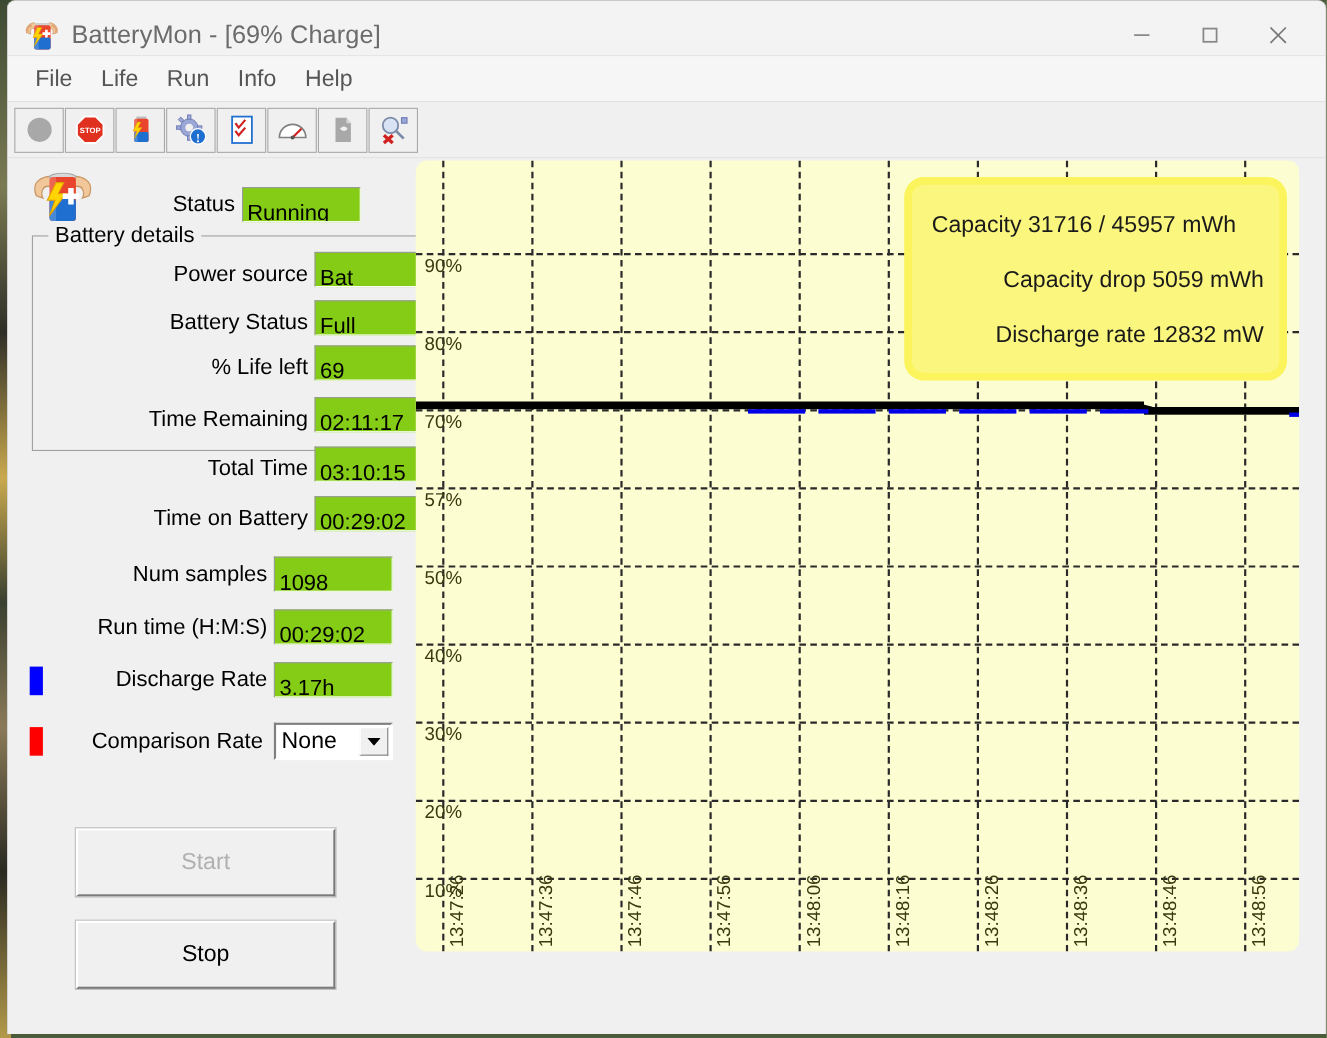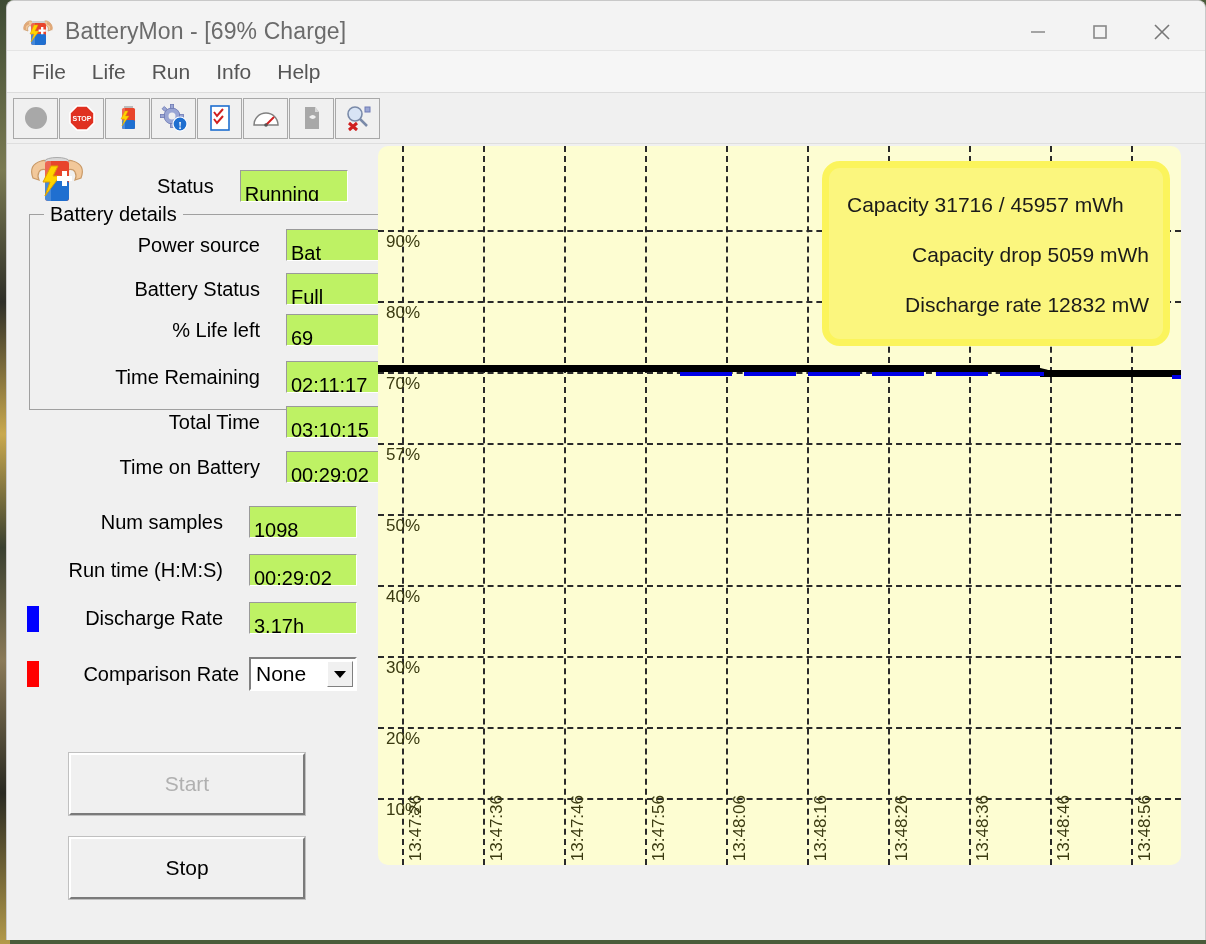--- a/index.html
+++ b/index.html
@@ -67,38 +67,38 @@
   #body-area { position: relative; height: 806px; background: #f0f0f0; }
   
   #left-panel { position: absolute; left: 0; top: 0; width: 368px; height: 806px; }
   #batt-logo { position: absolute; left: 18px; top: 8px; width: 64px; height: 56px; }
   .field-row {
     position: absolute; display: flex; align-items: center; justify-content: flex-end;
   }
   .fl-label { font-size: 20px; color: #000; text-align: right; white-space: nowrap;
               font-family: "Liberation Sans", sans-serif; }
   .fl-value {
-    width: 105px; height: 32px; margin-left: 26px;
-    background: #bef264; border: 1px solid #fff;
+    width: 105px; height: 32px; margin-left: 6px;
+    background: #84cc16; border: 1px solid #fff;
     border-top-color: #9a9a9a; border-left-color: #9a9a9a;
     font-size: 20px; color: #000; padding: 16px 0 0 4px;
     display: flex; align-items: center; white-space: nowrap; overflow: hidden;
   }
   #status-row { left: 150px; top: 26px; }
   #status-row .fl-value { width: 108px; }
   
   #battery-details {
     position: absolute; left: 22px; top: 70px; width: 376px; height: 196px;
     border: 1px solid #a0a0a0;
   }
   #bd-legend {
     position: absolute; left: 14px; top: -12px; background: #f0f0f0;
     padding: 0 6px; font-size: 20px; color: #000; white-space: nowrap;
   }
-  .bd-row { position: absolute; right: 10px; display: flex; align-items: center; }
+  .bd-row { position: absolute; right: 10px; display: flex; align-items: flex-end; }
   .bd-row .fl-value { width: 108px; }
   
   .lower-row { right: 18px; }
   .lower-row .fl-value { width: 108px; }
   .swatch {
     position: absolute; width: 12px; height: 26px;
   }
   
   #combo-wrap {
     width: 108px; height: 34px; margin-left: 10px; background: #fff;

